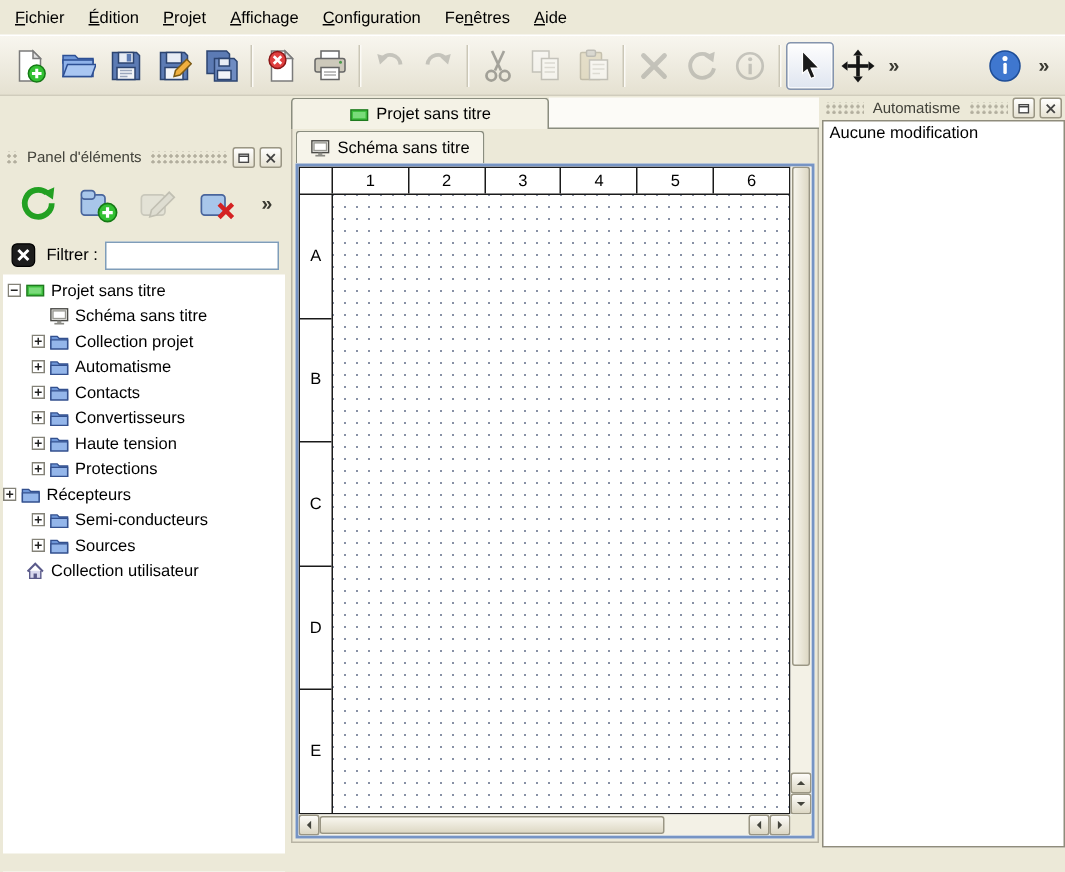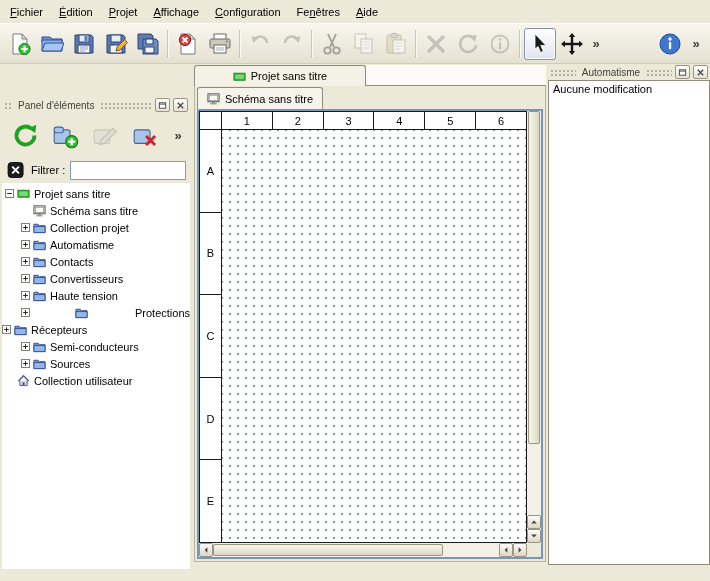--- a/index.html
+++ b/index.html
@@ -470,21 +470,21 @@
             </svg>
           </span>
           <span class="ico" style="width:13px;height:13px">
             <svg viewBox="0 0 14 14">
               <path d="M1 3.5h4.5L7 5h6v7.5H1z" fill="#6f97d8" stroke="#33508e"></path>
               <path d="M1 6h12v6.5H1z" fill="#94b6ea" stroke="#33508e"></path>
             </svg>
           </span>
           <span class="tlabel">Haute tension</span>
         </div>
-        <div class="tree-row" style="padding-left: 19px; justify-content: space-between;">
+        <div class="tree-row" style="padding-left: 19px;">
           <span class="exp">
             <svg viewBox="0 0 9 9">
               <rect x="0.5" y="0.5" width="8" height="8" fill="#fff" stroke="#848278"></rect>
               <path d="M2.2 4.5h4.6M4.5 2.2v4.6" stroke="#222"></path>
             </svg>
           </span>
           <span class="ico" style="width:13px;height:13px">
             <svg viewBox="0 0 14 14">
               <path d="M1 3.5h4.5L7 5h6v7.5H1z" fill="#6f97d8" stroke="#33508e"></path>
               <path d="M1 6h12v6.5H1z" fill="#94b6ea" stroke="#33508e"></path>

